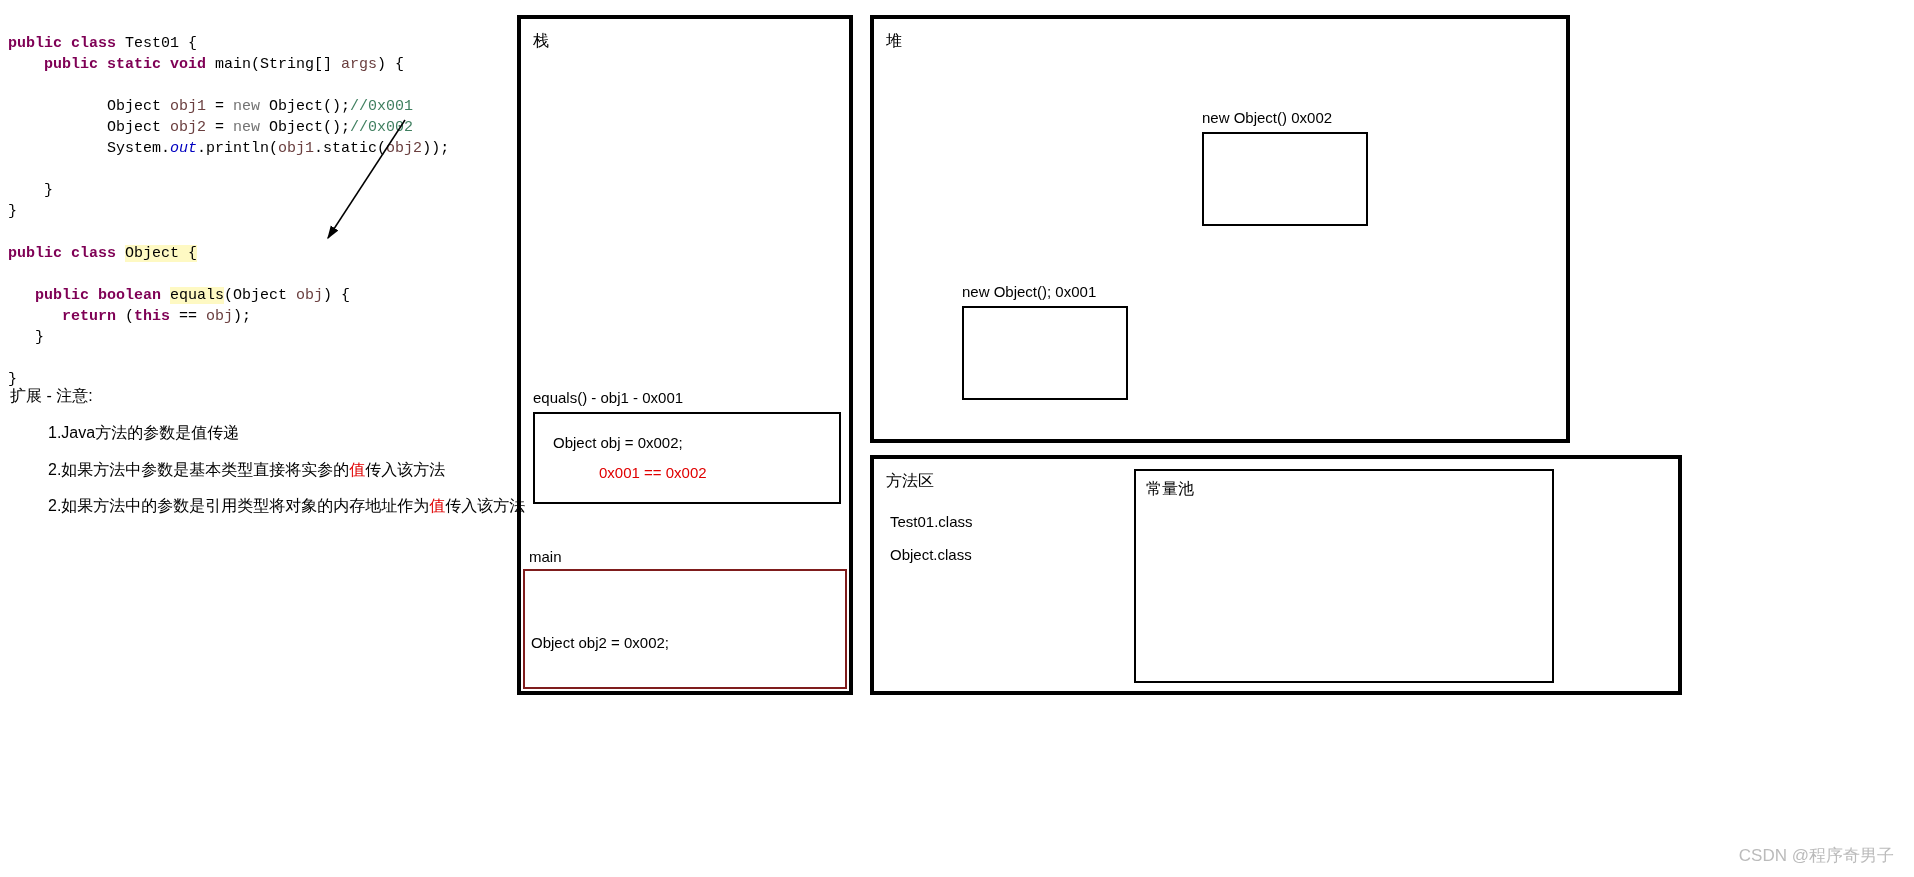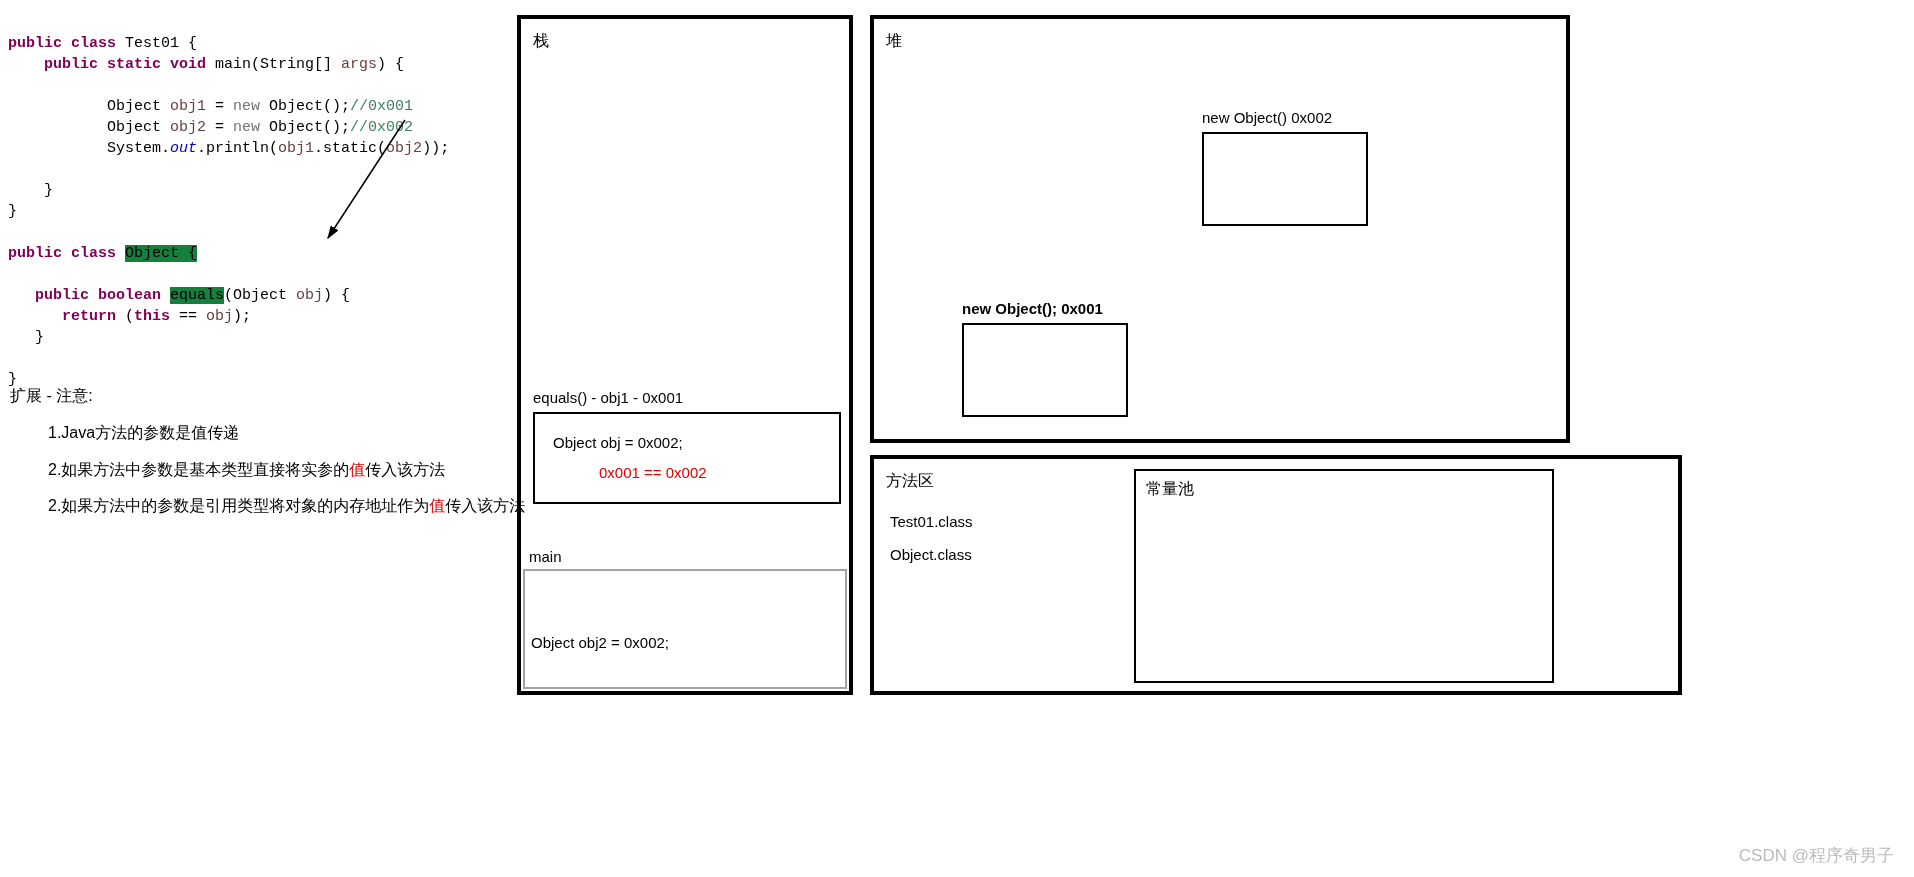--- a/index.html
+++ b/index.html
@@ -7,38 +7,38 @@
 
 .code-area { position: absolute; left: 0; top: 12px; width: 510px; padding-left: 8px; font-family: Consolas, "Courier New", monospace; font-size: 15px; line-height: 1.4; white-space: pre; }
 .kw-mod { color: #7f0055; font-weight: bold; }
 .kw-new { color: #737373; font-weight: normal; }
 .kw-ret { color: #7f0055; font-weight: bold; }
 .ident-def { color: #6a3e3e; }
 .ident-use { color: #6a3e3e; }
 .static-ref { color: #0000c0; font-style: italic; }
 .comment { color: #3f7f5f; }
 .paren { color: #000; }
-.highlight { background: #15803d; }
+.highlight { background: #fef9c3; }
 
 .notes { position: absolute; left: 10px; top: 378px; font-size: 16px; line-height: 2.3; }
 .notes .indent { margin-left: 38px; }
 .red { color: #e00000; }
 
 .stack-box { position: absolute; left: 517px; top: 15px; width: 336px; height: 680px; border: 4px solid #000; }
 .stack-title { position: absolute; left: 12px; top: 12px; font-size: 16px; }
 .equals-frame { position: absolute; left: 12px; top: 370px; width: 308px; }
 .equals-label { font-size: 15px; margin-bottom: 6px; }
 .equals-inner { border: 2px solid #000; padding: 14px 18px; line-height: 2.0; font-size: 15px; }
 .main-frame { position: absolute; left: 2px; bottom: 2px; width: 324px; }
 .main-label { font-size: 15px; margin-left: 6px; margin-bottom: 4px; }
-.main-inner { border: 2px solid #a3a3a3; height: 120px; padding-top: 58px; padding-left: 6px; line-height: 1.8; font-size: 15px; }
+.main-inner { border: 2px solid #7f1d1d; height: 120px; padding-top: 58px; padding-left: 6px; line-height: 1.8; font-size: 15px; }
 
 .heap-box { position: absolute; left: 870px; top: 15px; width: 700px; height: 428px; border: 4px solid #000; }
 .heap-title { position: absolute; left: 12px; top: 12px; font-size: 16px; }
-.heap-obj1 { position: absolute; left: 88px; top: 281px; font-weight: bold; }
+.heap-obj1 { position: absolute; left: 88px; top: 264px; }
 .heap-obj2 { position: absolute; left: 328px; top: 90px; }
 .heap-lbl { font-size: 15px; margin-bottom: 6px; }
 .heap-rect { border: 2px solid #000; width: 166px; height: 94px; }
 
 .method-box { position: absolute; left: 870px; top: 455px; width: 812px; height: 240px; border: 4px solid #000; }
 .method-title { position: absolute; left: 12px; top: 12px; font-size: 16px; }
 .method-items { position: absolute; left: 16px; top: 46px; font-size: 15px; line-height: 2.2; }
 .const-pool { position: absolute; left: 260px; top: 10px; width: 420px; height: 214px; border: 2px solid #000; }
 .const-title { position: absolute; left: 10px; top: 8px; font-size: 16px; }
 

